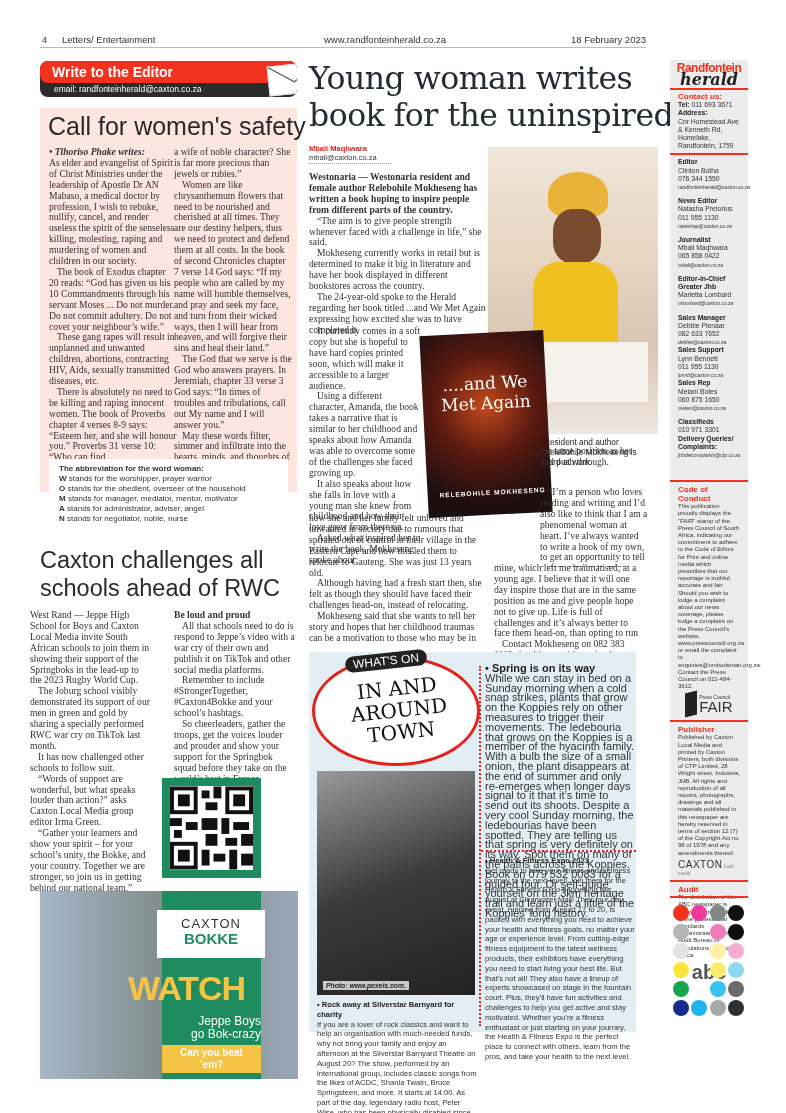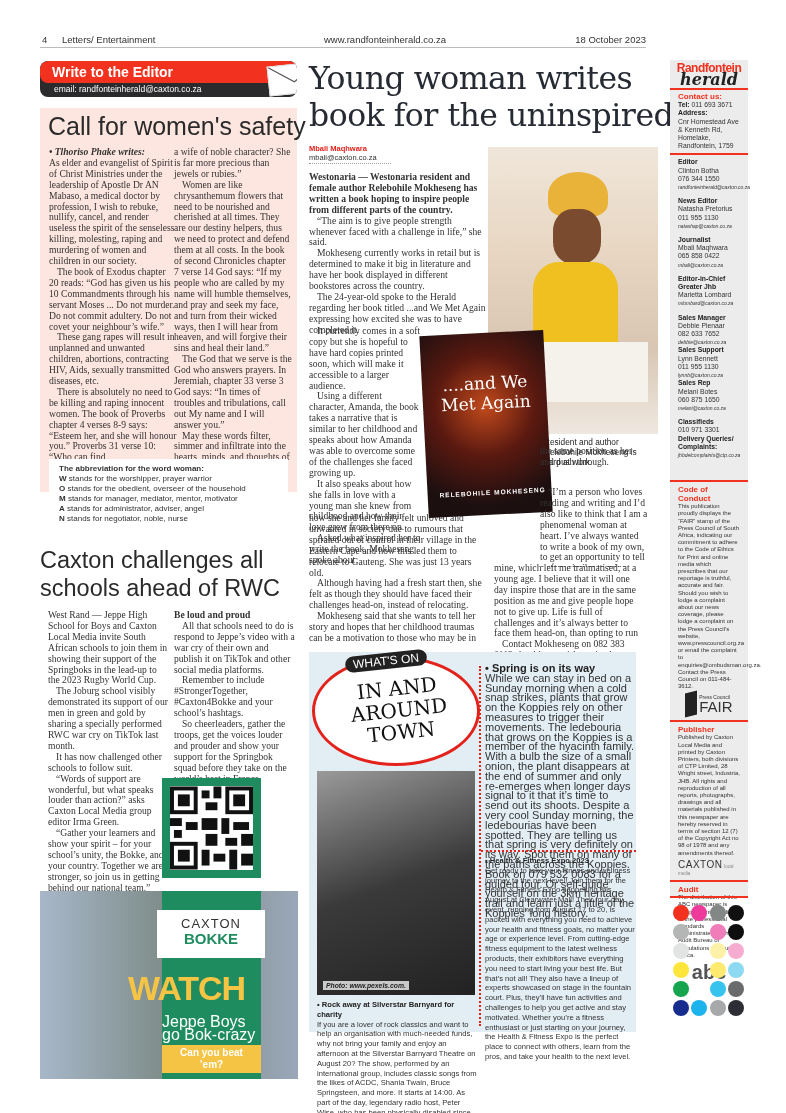--- a/index.html
+++ b/index.html
@@ -38,21 +38,21 @@
 .swatches{top:902px;left:670px;width:77px;height:190px}
 .sw{position:absolute;width:16px;height:16px;border-radius:50%}
 </style>
 </head>
 <body>
 
 <div class="abs hdr">
  <span class="pg">4</span>
  <span class="sec">Letters/ Entertainment</span>
  <span class="url">www.randfonteinherald.co.za</span>
- <span class="date">18 October 2023</span>
+ <span class="date">18 February 2023</span>
 </div>
 
 <div class="abs wte">
  <div class="red"></div>
  <span class="t">Write to the Editor</span>
  <span class="e">email: randfonteinherald@caxton.co.za</span>
  <div class="env">
   <svg width="50" height="30">
         <polyline points="0,0 25,17 50,0" fill="none" stroke="#555" stroke-width="1.2"></polyline>
       </svg>
@@ -77,21 +77,21 @@
 <div class="abs abbrev">
  <div style="font-weight:bold">The abbreviation for the word woman:</div>
  <div><b>W</b><span> stands for the worshipper, prayer warrior</span></div>
  <div><b>O</b><span> stands for the obedient, overseer of the household</span></div>
  <div><b>M</b><span> stands for manager, mediator, mentor, motivator</span></div>
  <div><b>A</b><span> stands for administrator, adviser, angel</span></div>
  <div><b>N</b><span> stands for negotiator, noble, nurse</span></div>
 </div>
 
 <div class="abs h-caxton" style="width:250px">Caxton challenges all schools ahead of RWC</div>
-<div class="abs col" style="top:610px;left:48px;width:122px">
+<div class="abs col" style="top:610px;left:30px;width:122px">
  <p class="first">West Rand — Jeppe High School for Boys and Caxton Local Media invite South African schools to join them in showing their support of the Springboks in the lead-up to the 2023 Rugby World Cup.</p>
  <p>The Joburg school visibly demonstrated its support of our men in green and gold by sharing a specially performed RWC war cry on TikTok last month.</p>
  <p>It has now challenged other schools to follow suit.</p>
  <p>“Words of support are wonderful, but what speaks louder than action?” asks Caxton Local Media group editor Irma Green.</p>
  <p>“Gather your learners and show your spirit – for your school’s unity, the Bokke, and your country. Together we are stronger, so join us in getting behind our national team.”</p>
 </div>
 <div class="abs col" style="top:610px;left:174px;width:122px">
  <p class="first" style="font-weight:bold">Be loud and proud</p>
  <p>All that schools need to do is respond to Jeppe’s video with a war cry of their own and publish it on TikTok and other social media platforms.</p>
  <p>Remember to include #StrongerTogether, #Caxton4Bokke and your school’s hashtags.</p>
@@ -130,21 +130,21 @@
   </svg>
  </div>
 </div>
 <div class="abs ad">
  <div style="position:absolute;left:122px;top:0;width:99px;height:188px;background:#1e8c5f"></div>
  <div style="position:absolute;left:117px;top:19px;width:108px;height:48px;background:#fff;font-family:'Liberation Sans',sans-serif;text-align:center">
   <div style="font-size:13px;color:#333;margin-top:6px;letter-spacing:1px">CAXTON</div>
   <div style="font-size:15px;color:#1e8c5f;font-weight:bold;line-height:15px">BOKKE</div>
  </div>
  <div style="position:absolute;left:88px;top:78px;font-family:'Liberation Sans',sans-serif;font-weight:bold;font-size:34px;color:#f6c445;letter-spacing:-1px">WATCH</div>
- <div style="position:absolute;left:122px;top:124px;width:99px;text-align:left;font-family:'Liberation Sans',sans-serif;font-size:16px;color:#fff;line-height:13px">
+ <div style="position:absolute;left:122px;top:124px;width:99px;text-align:right;font-family:'Liberation Sans',sans-serif;font-size:12px;color:#fff;line-height:13px">
   <div>Jeppe Boys</div>
   <div>go Bok-crazy</div>
  </div>
  <div style="position:absolute;left:122px;top:154px;width:99px;height:28px;background:#f6c445;color:#fff;font-family:'Liberation Sans',sans-serif;font-weight:bold;font-size:10px;text-align:center;padding:2px 14px;line-height:12px">Can you beat ’em?</div>
 </div>
 
 <div class="abs h-young">
  <div>Young woman writes</div>
  <div>book for the uninspired</div>
 </div>

